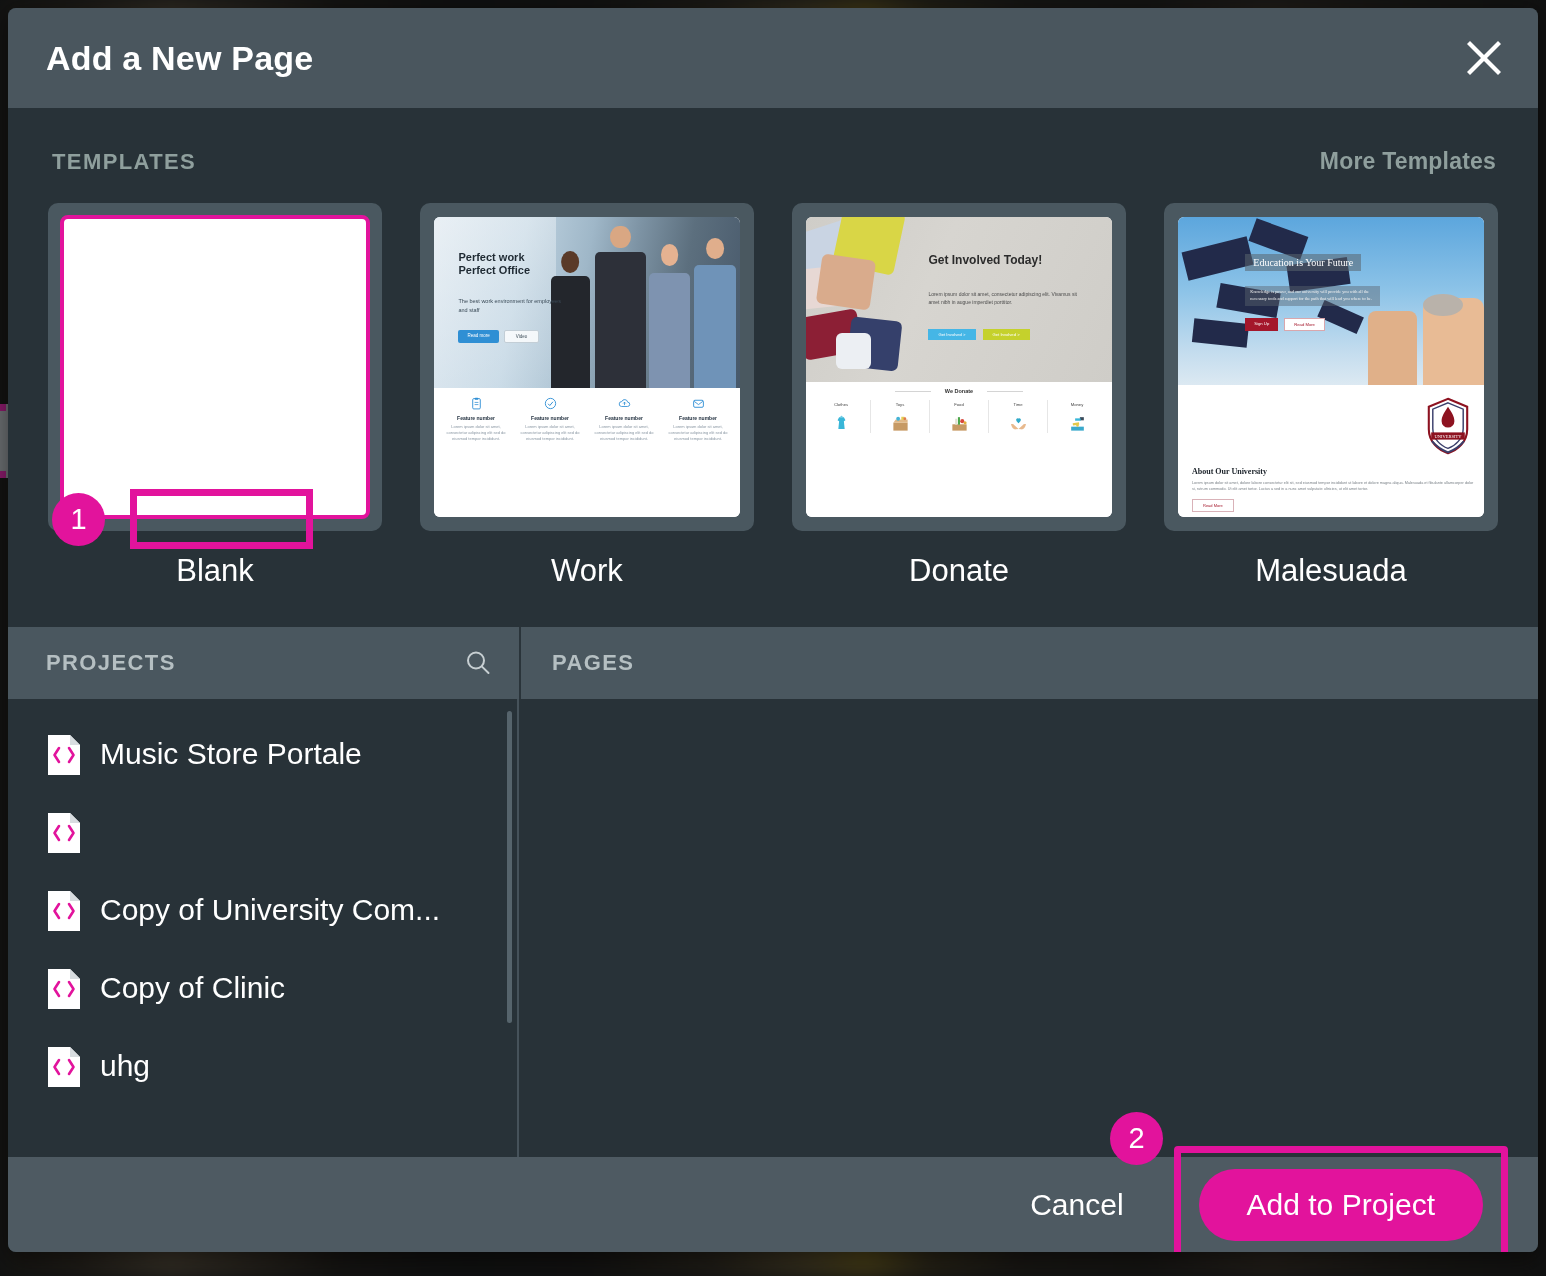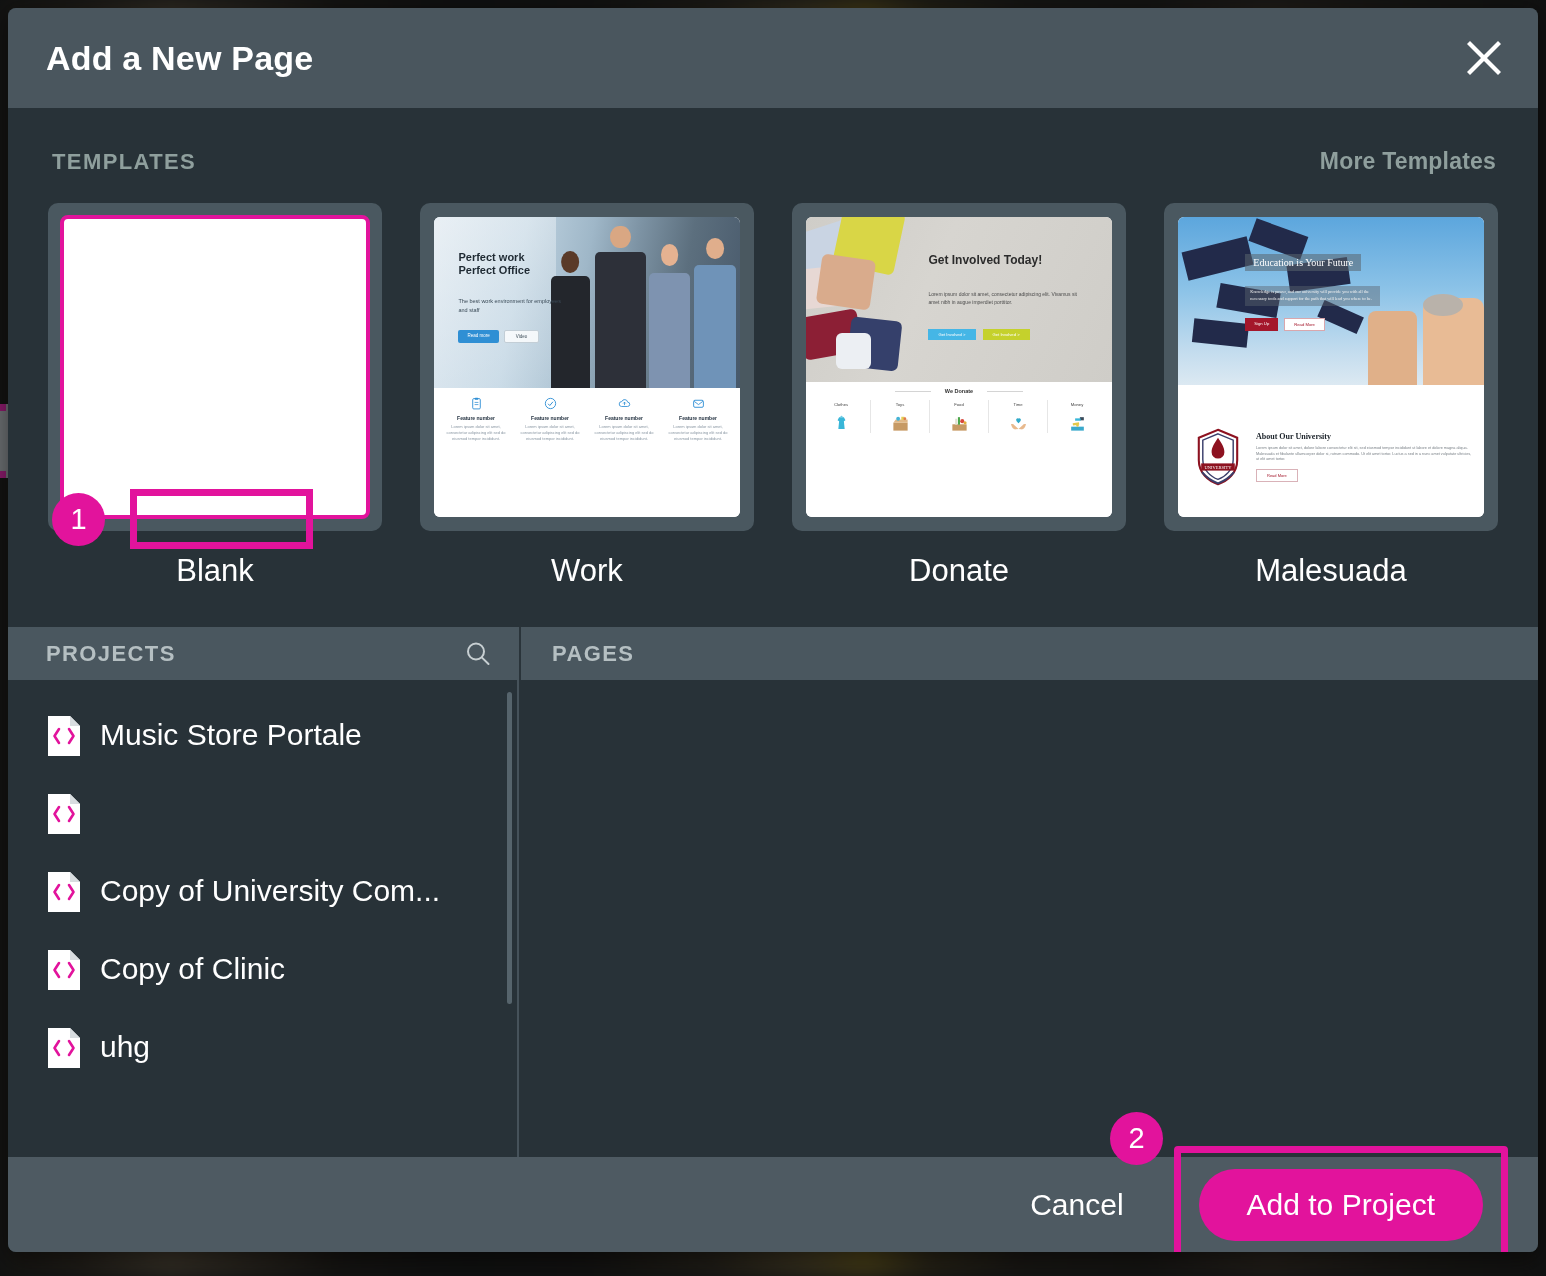--- a/index.html
+++ b/index.html
@@ -239,41 +239,41 @@
     position: absolute; left: 22%; top: 41%; width: 44%;
     background: rgba(90,100,110,0.45);
     color: #f2f2f2; font-size: 4.3px; line-height: 1.6; padding: 3px 5px;
     font-family: "Liberation Serif", serif;
   }
   .edu-btns { position: absolute; left: 22%; top: 60%; display: flex; gap: 6px; }
   .edu-btns .b1 { background: #a4172b; color: #fff; font-size: 4.2px; padding: 3px 9px; }
   .edu-btns .b2 { background: #fff; color: #a4172b; font-size: 4.2px; padding: 3px 9px; border: 1px solid #d9a7ad; }
   .edu-low {
     position: absolute; left: 0; right: 0; top: 56%; bottom: 0;
-    background: #fff; display: flex; align-items: center;
-    padding: 12px 10px 0 14px; gap: 12px;
+    background: #fff; display: flex; align-items: flex-end;
+    padding: 12px 10px 0 14px; gap: 12px; flex-direction: column;
   }
   .edu-crest { width: 52px; flex: 0 0 auto; display: flex; justify-content: center; }
   .edu-text { flex: 1; }
   .edu-h2 { color: #20272e; font-weight: bold; font-size: 8px; margin-bottom: 5px;
             font-family: "Liberation Serif", serif; }
   .edu-p { color: #7b8288; font-size: 3.8px; line-height: 1.55; margin-bottom: 6px; }
   .edu-rm { display: inline-block; border: 1px solid #d9b2b8; color: #a4172b;
             font-size: 4px; padding: 3px 10px; }
 
   
   .lists {
     flex: 1 1 auto;
     display: flex; flex-direction: column;
     min-height: 0;
     margin-top: 38px;
   }
   .lists-head {
     display: flex;
-    height: 53px;
+    height: 72px;
     background: #4a575f;
     flex: 0 0 auto;
   }
   .lh-projects {
     width: 511px;
     display: flex; align-items: center; justify-content: space-between;
     padding: 0 26px 0 38px;
   }
   .lh-pages {
     flex: 1;

